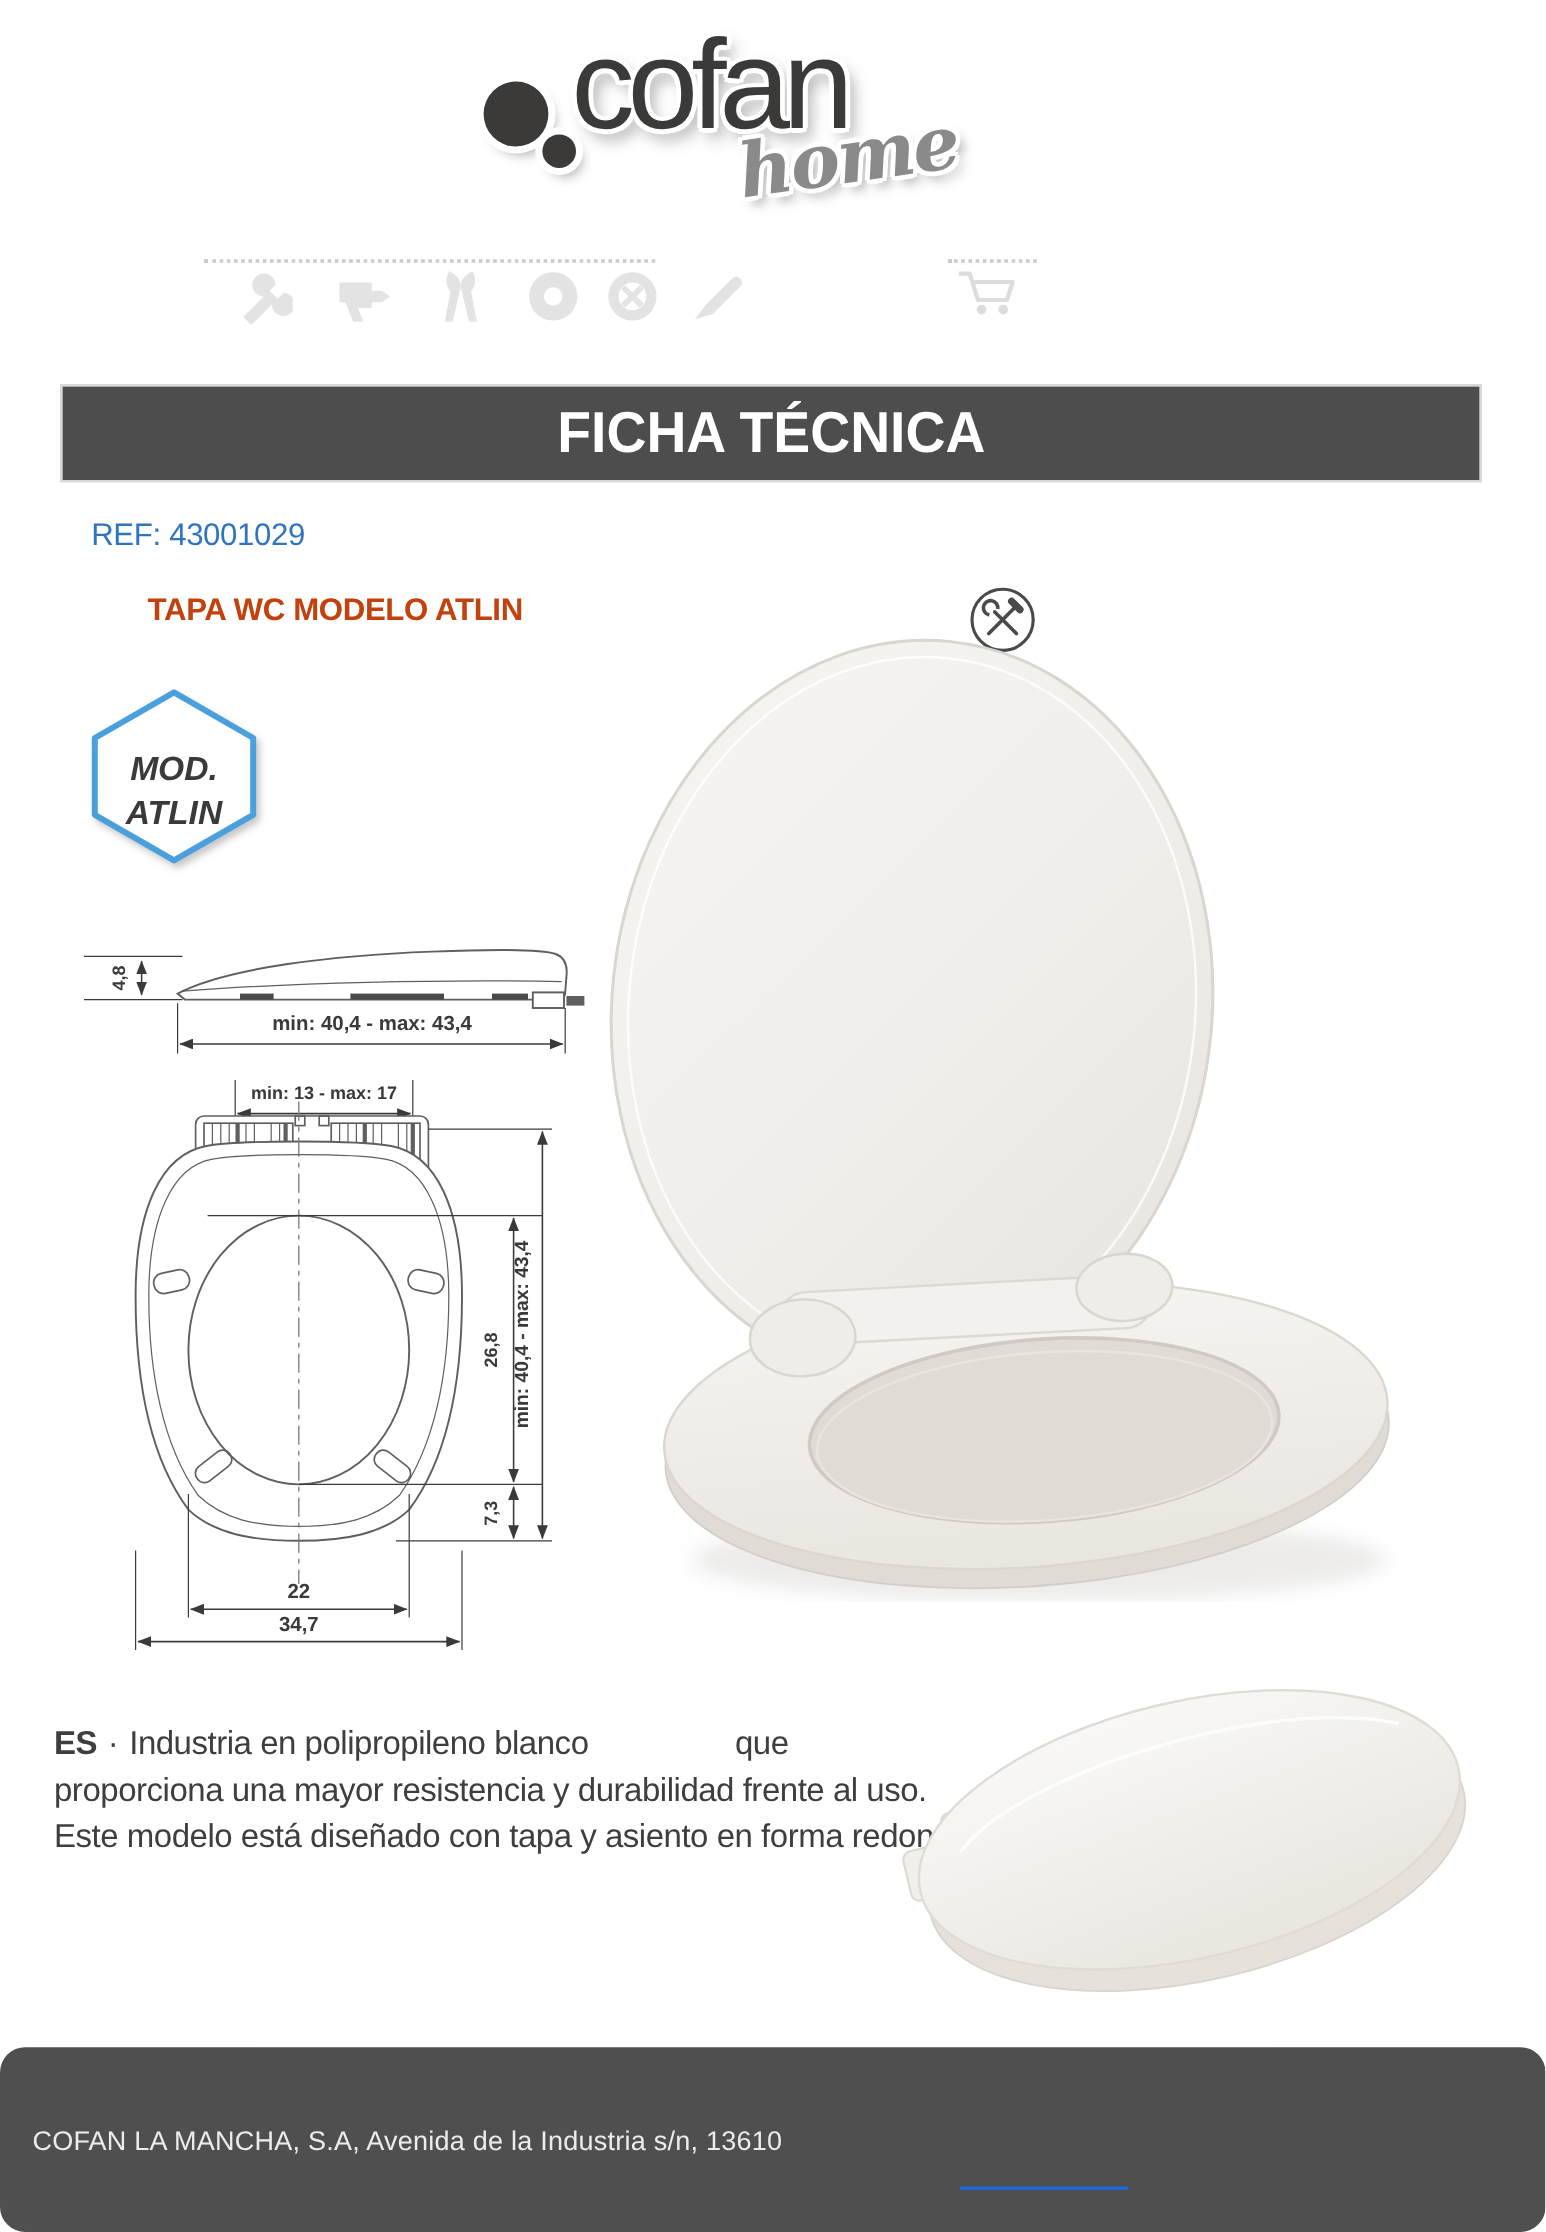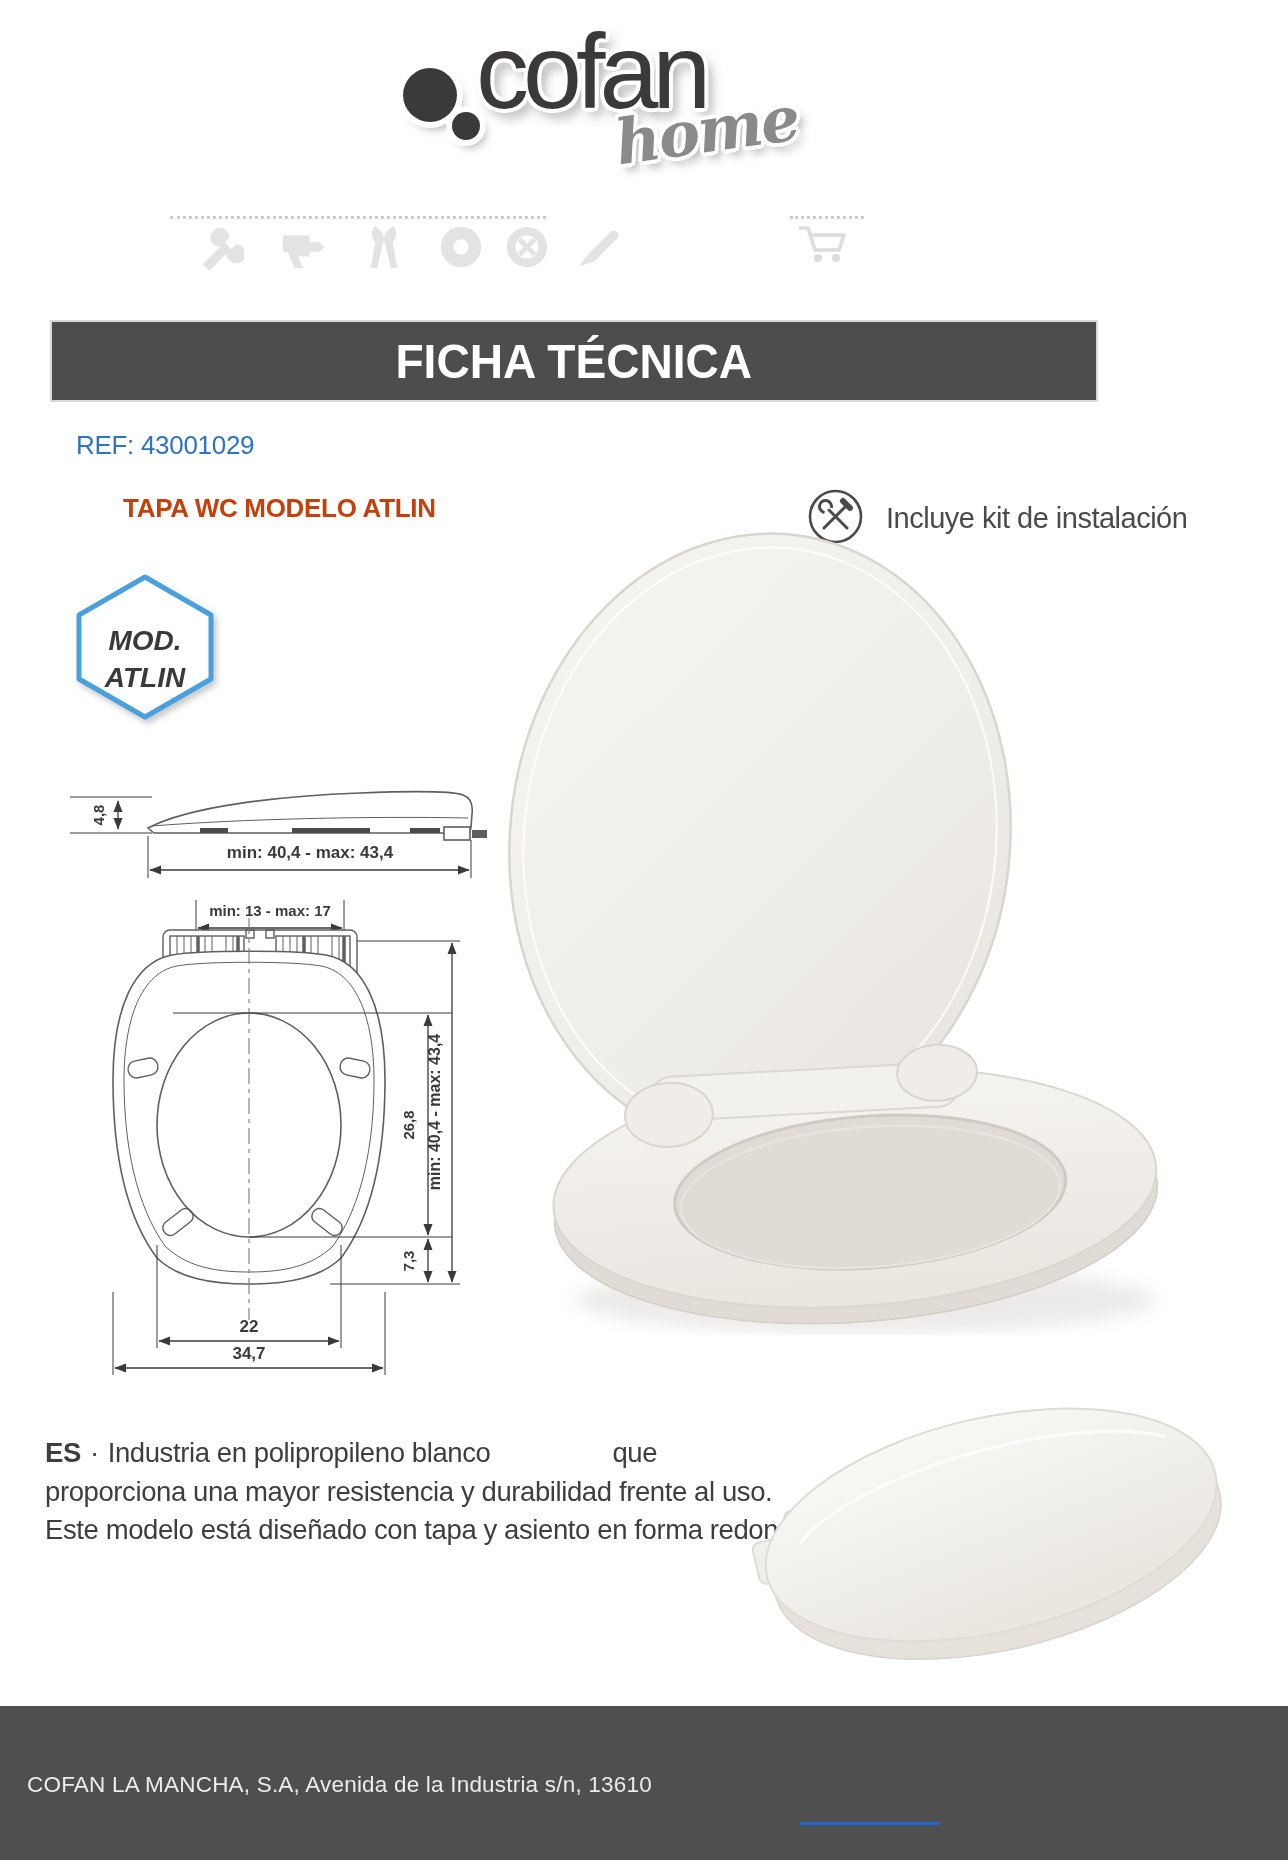--- a/index.html
+++ b/index.html
@@ -23,39 +23,39 @@
     text-shadow:-3px -3px 0 #fff,3px -3px 0 #fff,-3px 3px 0 #fff,3px 3px 0 #fff,
       -4px 0 0 #fff,4px 0 0 #fff,0 -4px 0 #fff,0 4px 0 #fff,5px 7px 10px rgba(70,70,70,.45);}
 
   
   .dots-left{position:absolute;left:170px;top:216px;width:376px;height:0;border-top:3px dotted #cbcbcb;}
   .dots-right{position:absolute;left:790px;top:216px;width:74px;height:0;border-top:3px dotted #cbcbcb;}
   .strip-icon{position:absolute;top:224px;}
   .strip-icon svg{display:block;}
 
   
-  .banner{position:absolute;left:52px;top:322px;width:1044px;height:78px;background:#4d4d4d;
+  .banner{position:absolute;left:52px;top:322px;width:1181px;height:78px;background:#4d4d4d;
     outline:2px solid #d8d8d8;display:flex;align-items:center;justify-content:center;}
   .banner span{color:#ffffff;font-size:48px;font-weight:bold;letter-spacing:0px;transform:scaleX(.96);}
 
   
   .ref-line{position:absolute;left:76px;top:430px;color:#2e74c0;font-size:26px;font-weight:normal;letter-spacing:-0.3px;}
   .prod-title{position:absolute;left:76px;top:493px;color:#c2410c;font-size:26px;font-weight:bold;letter-spacing:-0.3px;margin-left:47px;}
   .kit{position:absolute;left:807px;top:488px;display:flex;align-items:center;}
   .kit-label{margin-left:22px;color:#4a4a4a;font-size:29px;letter-spacing:-0.5px;}
 
   
   .desc{position:absolute;left:45px;top:1434px;width:810px;color:#3e3e3e;font-size:27.5px;
     line-height:38.5px;letter-spacing:-0.4px;}
   .desc b{font-weight:bold;}
   .desc .sep{margin:0 9px;}
   .desc .gap{display:inline-block;width:122px;}
 
   
-  .footer{position:absolute;left:0;top:1706px;width:1288px;height:154px;background:#4f4f4f;}
+  .footer{position:absolute;left:0;top:1706px;width:1288px;height:154px;background:#4f4f4f;border-radius:21px;}
   .footer-text{position:absolute;left:27px;top:62px;color:#ececec;font-size:22.5px;line-height:34px;letter-spacing:0.2px;}
   .footer-line-blue{position:absolute;left:800px;top:116px;width:140px;height:3px;background:#2465d6;}
 
   svg text{font-family:"Liberation Sans",sans-serif;fill:#3a3a3a;font-weight:bold;}
   .abs{position:absolute;}
 </style>
 </head>
 <body>
 
 <div class="page">
@@ -121,21 +121,20 @@
   <div class="kit">
     <span>
       <svg width="57" height="57" viewBox="0 0 57 57">
         <circle cx="28.5" cy="28.5" r="25.5" fill="none" stroke="#4a4a4a" stroke-width="2.6"></circle>
         <path d="M17 40 L40 17" stroke="#4a4a4a" stroke-width="3" stroke-linecap="round"></path>
         <path d="M40 40 L22 22" stroke="#4a4a4a" stroke-width="3" stroke-linecap="round"></path>
         <circle cx="18.5" cy="18.5" r="6" fill="none" stroke="#4a4a4a" stroke-width="3" stroke-dasharray="28 10" transform="rotate(100 18.5 18.5)"></circle>
         <path d="M36 13 l7 7" stroke="#4a4a4a" stroke-width="6" stroke-linecap="round"></path>
       </svg>
     </span>
-    <span class="kit-label">Incluye kit de instalación</span>
   </div>
 
   <svg class="abs" style="left:58px;top:560px" width="175" height="175" viewBox="58 560 175 175">
     <defs>
       <filter id="soft" x="-30%" y="-30%" width="160%" height="160%">
         <feDropShadow dx="3" dy="4" stdDeviation="3" flood-color="#9a9a9a" flood-opacity="0.55"></feDropShadow>
       </filter>
     </defs>
     <polygon points="145,577 211,615 211,679 145,717 79,679 79,615" fill="#ffffff" stroke="#4aa0dc" stroke-width="5" stroke-linejoin="round" filter="url(#soft)"></polygon>
     <text x="145" y="650" text-anchor="middle" font-size="28" font-style="italic" fill="#3d97d4">MOD.</text>

